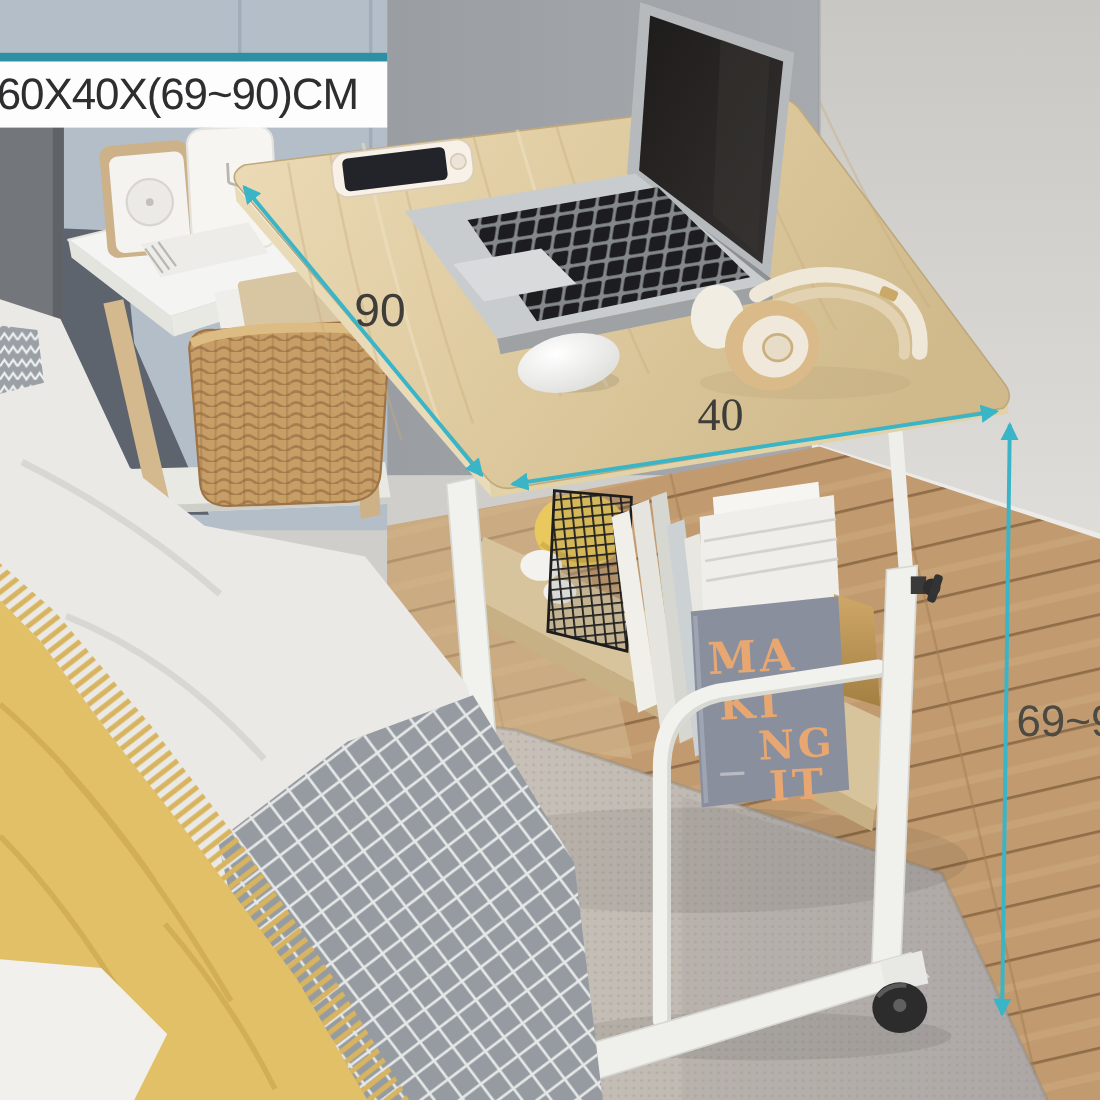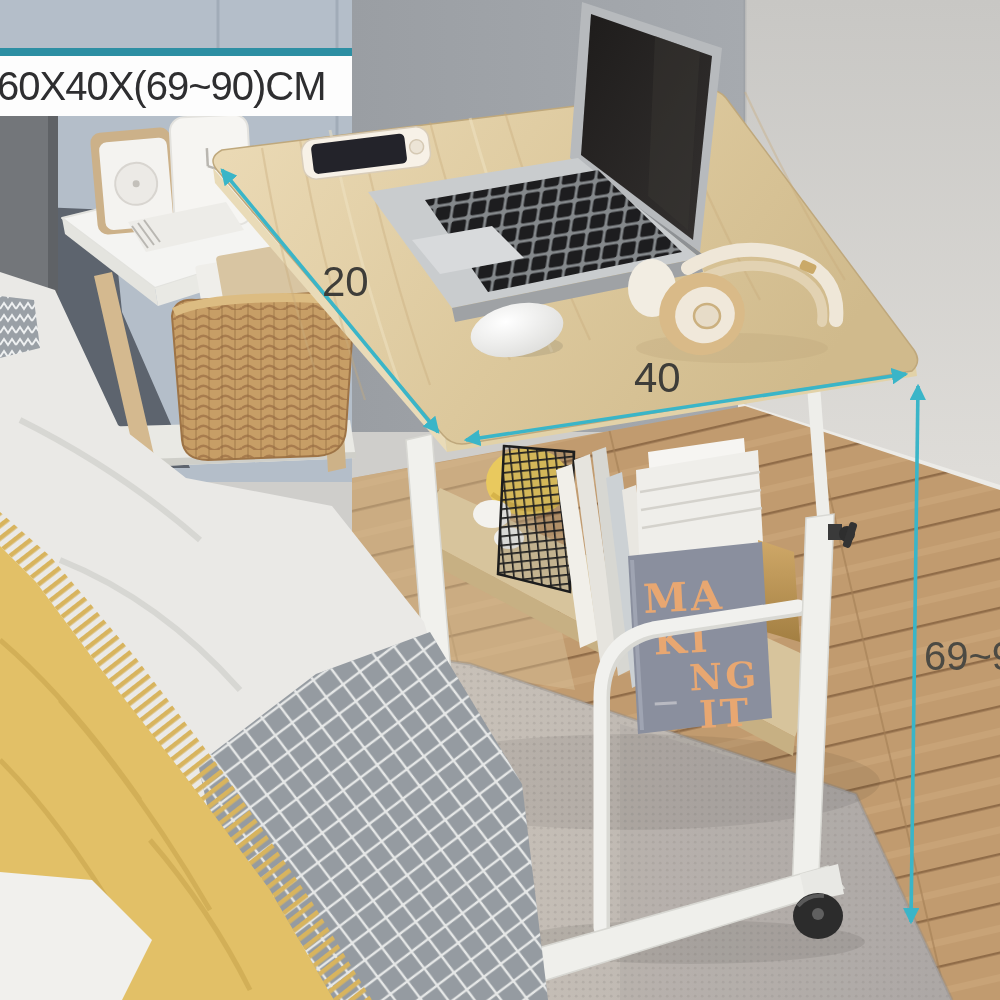--- a/index.html
+++ b/index.html
@@ -273,17 +273,17 @@
 </g>
 </svg>
 
 <div id="banner">
   <div id="banner-strip"></div>
   <div id="banner-box">
     <span id="banner-text">60X40X(69~90)CM</span>
   </div>
 </div>
 
-<div class="dim-label" style="left:322px;top:258px;">20</div>
-<div class="dim-label" style="left:634px;top:354px;">40</div>
+<div class="dim-label" style="left:322px;top:258px;">90</div>
+<div class="dim-label" style="left:634px;top:354px;font-family:Liberation Serif, serif;">40</div>
 <div class="dim-label" id="label-height" style="left:924px;top:634px;">69~90</div>
 
 </div>
 
 </body></html>

